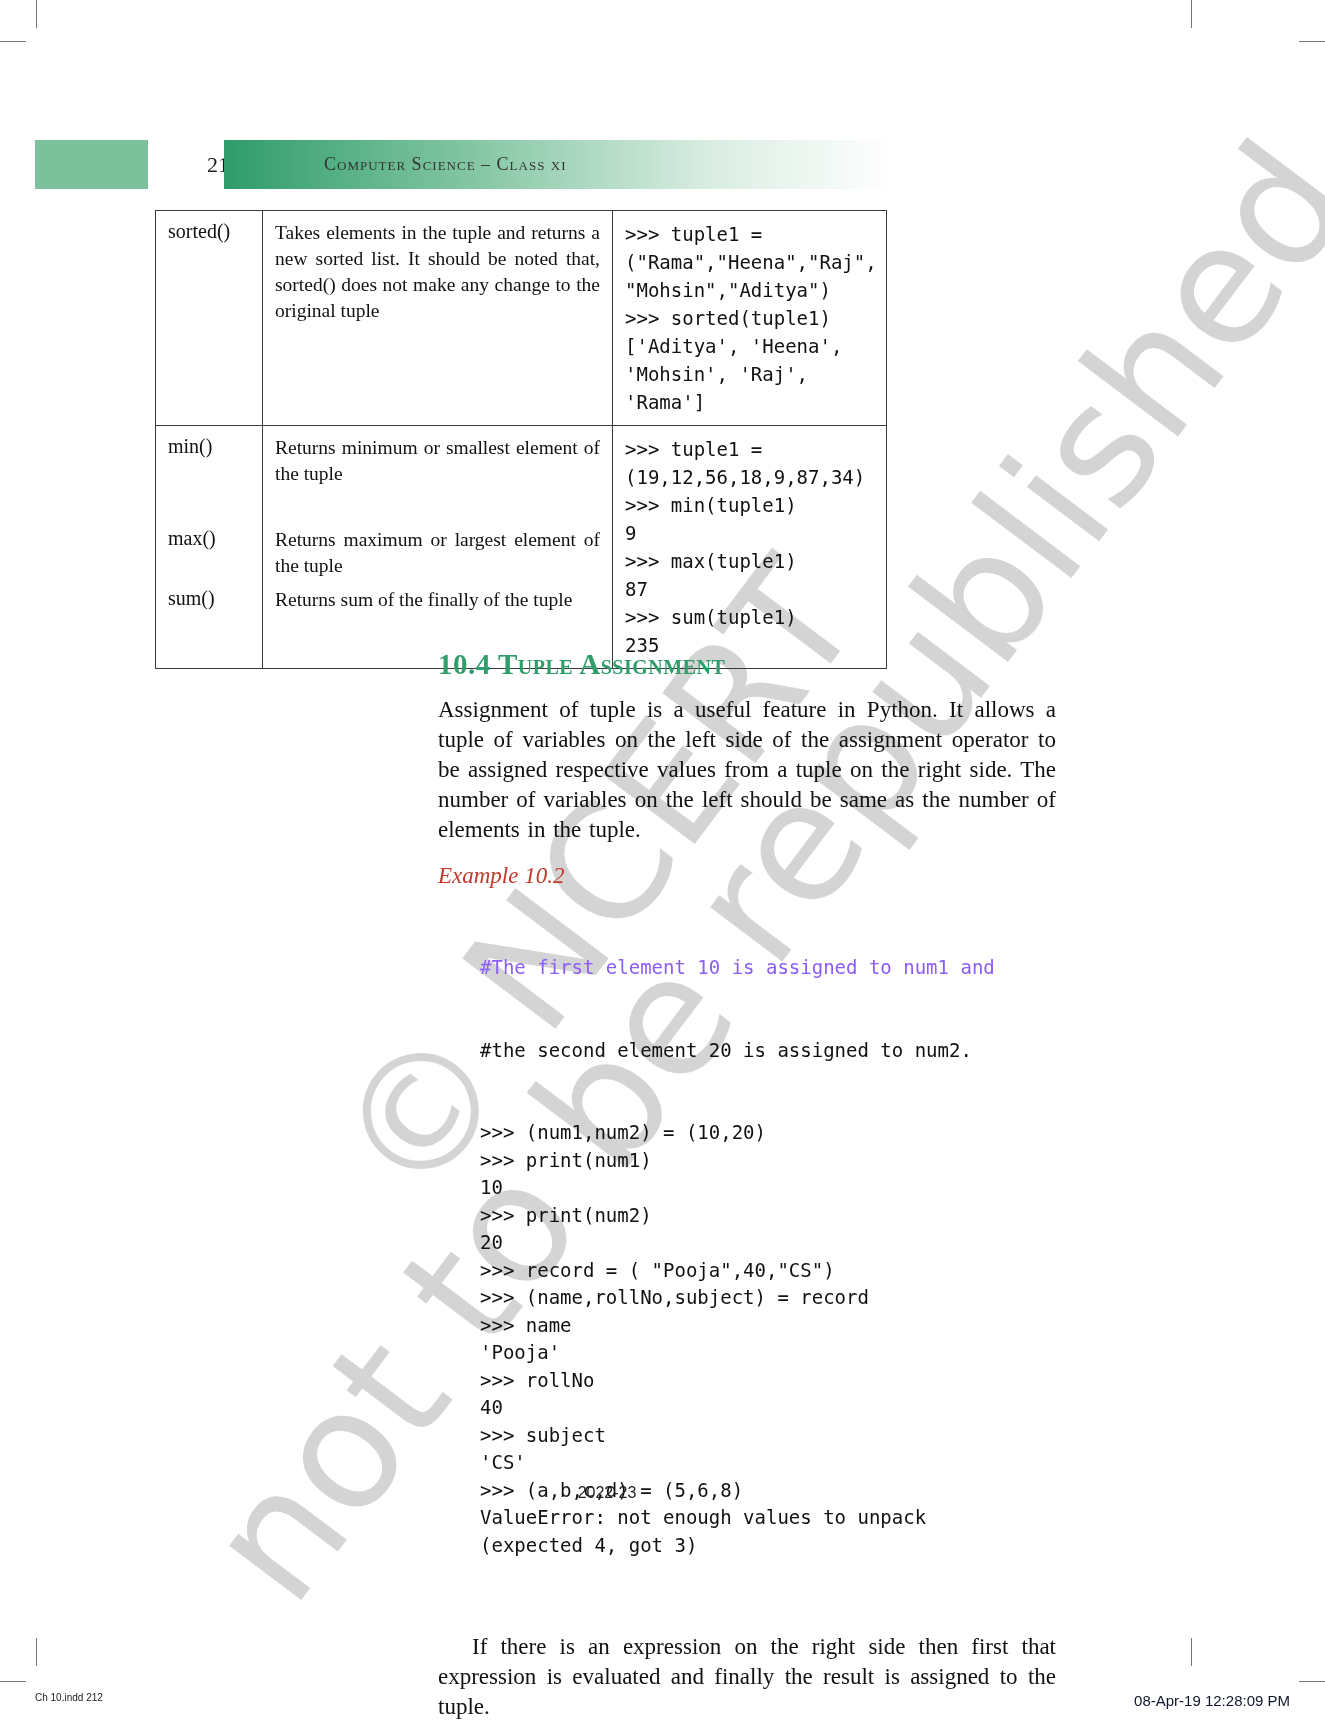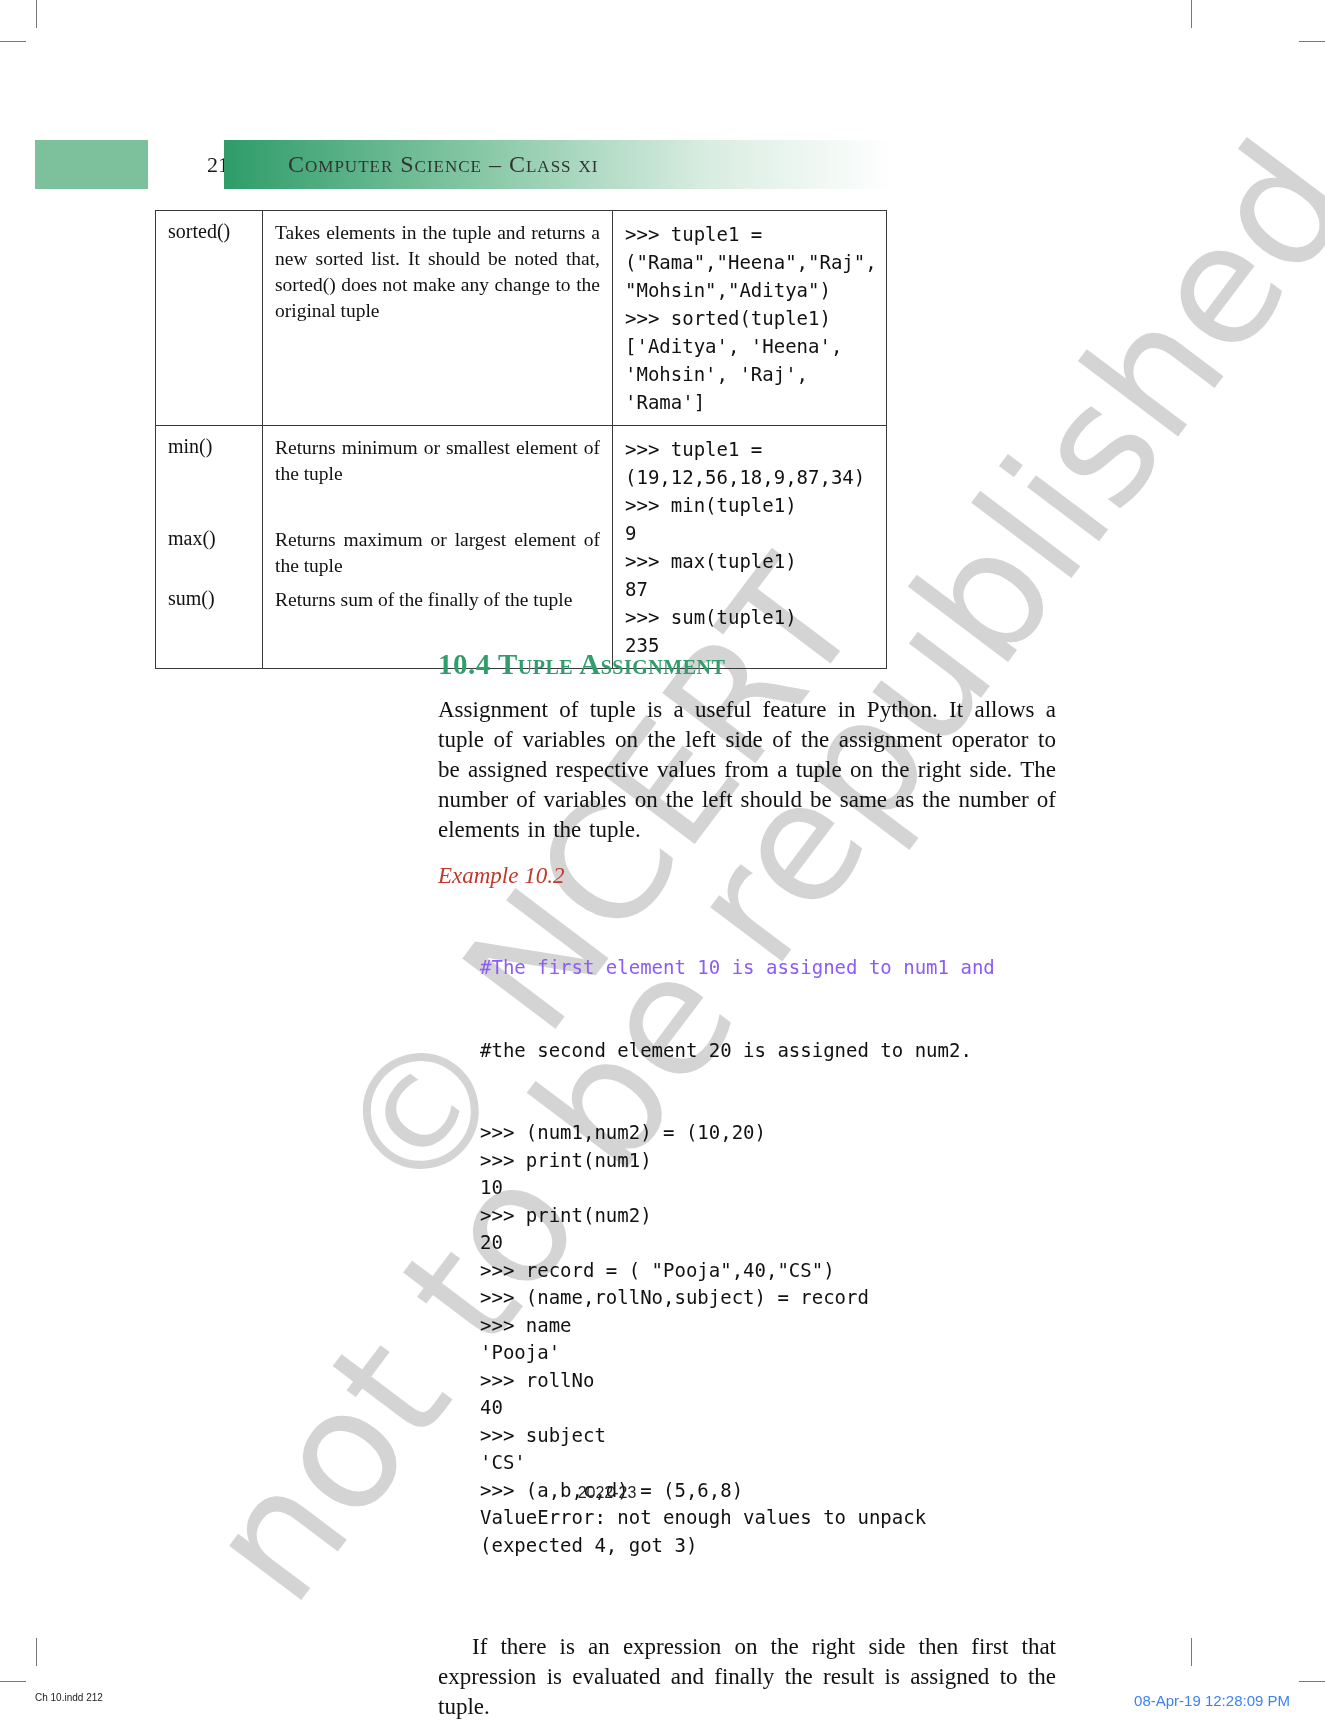--- a/index.html
+++ b/index.html
@@ -10,22 +10,22 @@
     font-family:"Liberation Serif", serif; color:#111;
   }
   
   .cm { position:absolute; background:#777; }
   
   .header-block { position:absolute; left:35px; top:140px; width:113px; height:49px; background:#7cc09c; z-index:2; }
   .page-number { position:absolute; left:164px; top:140px; width:76px; height:49px; line-height:49px;
     text-align:right; font-size:22px; color:#1a1a1a; z-index:2; }
   .header-bar { position:absolute; left:224px; top:140px; width:836px; height:49px; z-index:2;
     background:linear-gradient(90deg, #2f9c6a 0%, #7fc4a0 28%, #d9ede2 58%, #ffffff 80%); }
-  .header-title { margin-left:64px; line-height:49px; font-variant:small-caps; letter-spacing:1px;
-    font-size:24px; color:#333; }
+  .header-title { margin-left:100px; line-height:49px; font-variant:small-caps; letter-spacing:1px;
+    font-size:18px; color:#333; }
   
   .functions-table { position:absolute; left:155px; top:210px; width:732px;
     border:1px solid #3a3a3a; z-index:2; background:transparent; }
   .trow { display:flex; }
   .trow + .trow { border-top:1px solid #3a3a3a; }
   .tcell { padding:9px 12px; }
   .c-func { width:107px; border-right:1px solid #3a3a3a; font-size:20px; flex:none; }
   .c-desc { width:350px; border-right:1px solid #3a3a3a; font-size:19.5px; line-height:26px;
     text-align:justify; flex:none; }
   .c-code { flex:1; font-family:"DejaVu Sans Mono", monospace; font-size:19px; line-height:28px;
@@ -47,21 +47,21 @@
   .watermark { position:absolute; color:#8f8f8f; opacity:0.38; font-family:"DejaVu Sans", sans-serif;
     white-space:nowrap; pointer-events:none; z-index:1; }
   .wm-ncert { left:300px; top:1120px; font-size:160px; transform:rotate(-53deg); transform-origin:0 0; }
   .wm-not { left:170px; top:1520px; font-size:165px; transform:rotate(-53deg); transform-origin:0 0; }
   
   .year-label { position:absolute; left:155px; top:1484px; width:904px; text-align:center;
     font-family:"Liberation Sans", sans-serif; font-size:16px; color:#222; z-index:2; }
   .footer-left { position:absolute; left:35px; top:1692px; font-family:"Liberation Sans", sans-serif;
     font-size:10px; color:#222; z-index:2; }
   .footer-right { position:absolute; right:35px; top:1692px; font-family:"Liberation Sans", sans-serif;
-    font-size:15px; color:#3b82f6; z-index:2; }
+    font-size:15px; color:#0f172a; z-index:2; }
 </style>
 </head>
 <body>
 
 <div class="page">
 
   <div class="cm" style="left:36px; top:0; width:1px; height:28px;"></div>
   <div class="cm" style="left:1191px; top:0; width:1px; height:28px;"></div>
   <div class="cm" style="left:0; top:41px; width:26px; height:1px;"></div>
   <div class="cm" style="left:1299px; top:41px; width:26px; height:1px;"></div>

